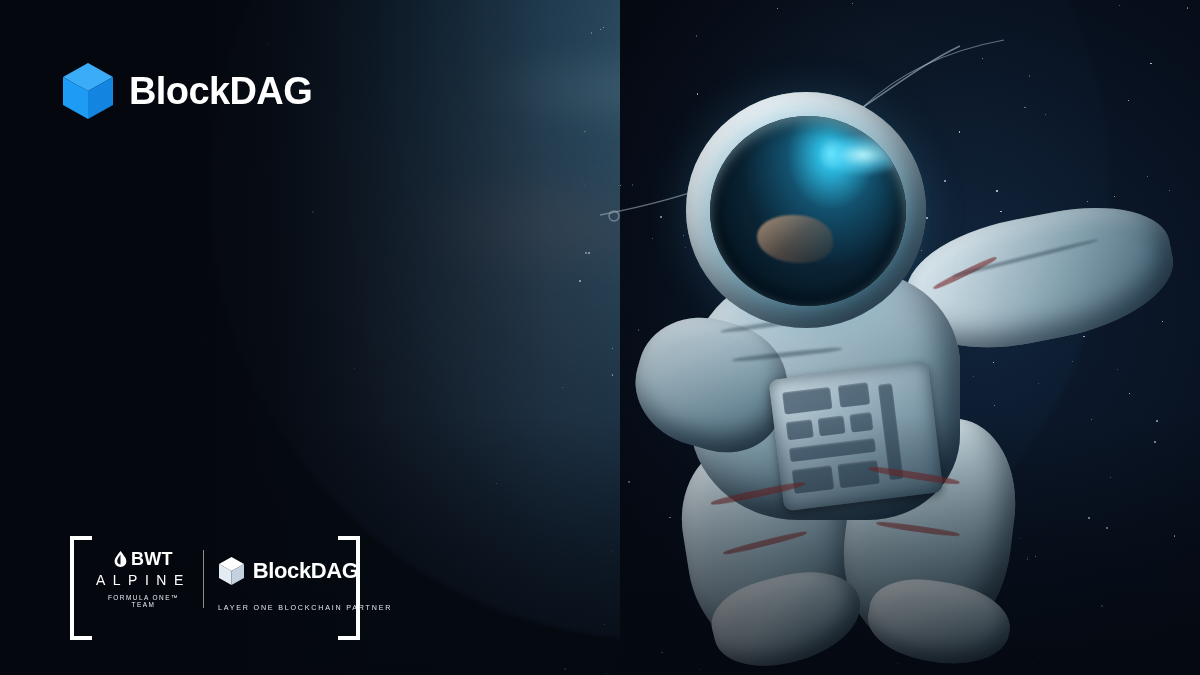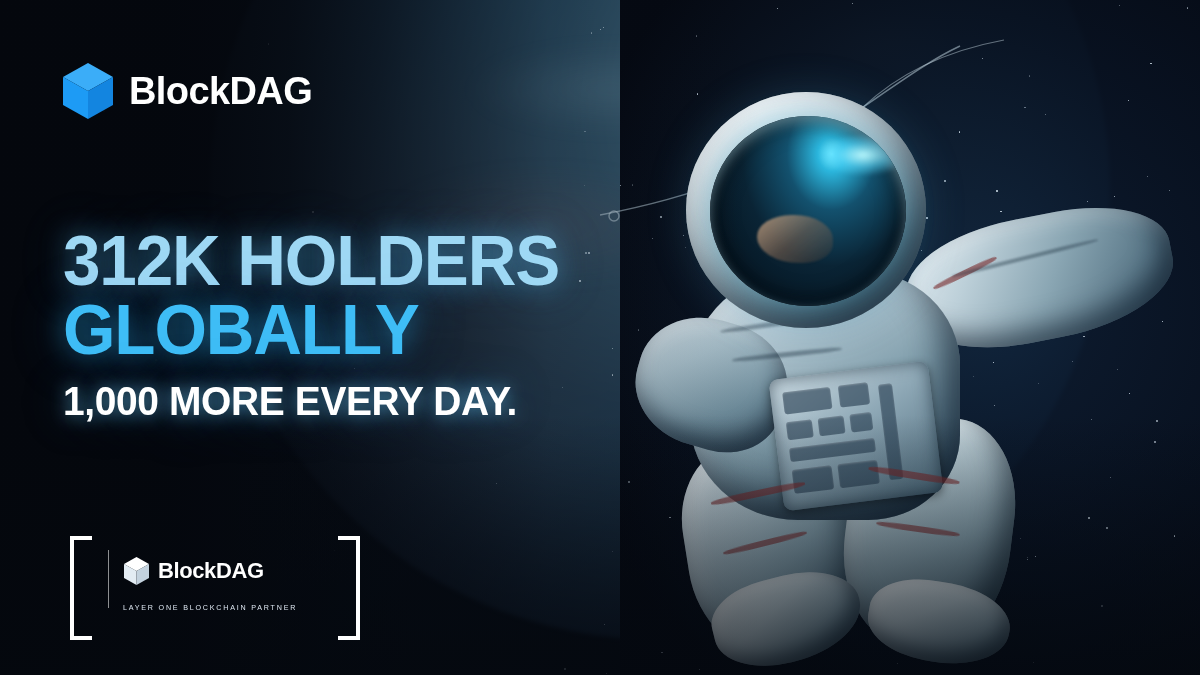--- a/index.html
+++ b/index.html
@@ -374,39 +374,45 @@
 
   <div class="brand">
     <svg class="brand-cube" viewBox="0 0 52 58">
       <polygon points="26,1 51,15 26,29 1,15" fill="#3badf8"></polygon>
       <polygon points="1,15 26,29 26,57 1,43" fill="#1d9bf5"></polygon>
       <polygon points="51,15 26,29 26,57 51,43" fill="#1385e0"></polygon>
     </svg>
     <span class="brand-word">BlockDAG</span>
   </div>
 
-  <div class="copy">
-    <div class="h1 line1">312K HOLDERS</div>
-    <div class="h1 line2">GLOBALLY</div>
-    <div class="h2">1,000 MORE EVERY DAY.</div>
-  </div>
 
   <div class="partners">
     <div class="bracket left">
       <span class="vert"></span>
         <span class="top"></span>
         <span class="bot"></span>
     </div>
     <div class="bracket right">
       <span class="vert"></span>
         <span class="top"></span>
         <span class="bot"></span>
     </div>
 
     <div class="lockup-inner">
+      <div class="bwt-block">
+        <div class="bwt-row">
+          <svg class="bwt-drop" viewBox="0 0 13 16">
+            <path d="M6.5 0 C 3.2 4.5, 0.6 7.2, 0.6 10.3 C 0.6 13.4, 3.2 16, 6.5 16 C 9.8 16, 12.4 13.4, 12.4 10.3 C 12.4 7.2, 9.8 4.5, 6.5 0 Z" fill="#ffffff"></path>
+            <path d="M6.5 3.6 C 4.6 6.4, 3.2 8.2, 3.2 10.3 C 3.2 12.1, 4.7 13.5, 6.5 13.5 Z" fill="#0a1020"></path>
+          </svg>
+          <span class="bwt-word">BWT</span>
+        </div>
+        <div class="alpine">ALPINE</div>
+        <div class="f1team">FORMULA ONE™ TEAM</div>
+      </div>
 
       <div class="vdiv"></div>
 
       <div class="bd-block">
         <div class="bd-row">
           <svg class="bd-cube" viewBox="0 0 27 30">
             <polygon points="13.5,1 26,8 13.5,15 1,8" fill="#ffffff"></polygon>
             <polygon points="1,8 13.5,15 13.5,29 1,22" fill="#e3ecf3"></polygon>
             <polygon points="26,8 13.5,15 13.5,29 26,22" fill="#c3d2de"></polygon>
           </svg>

